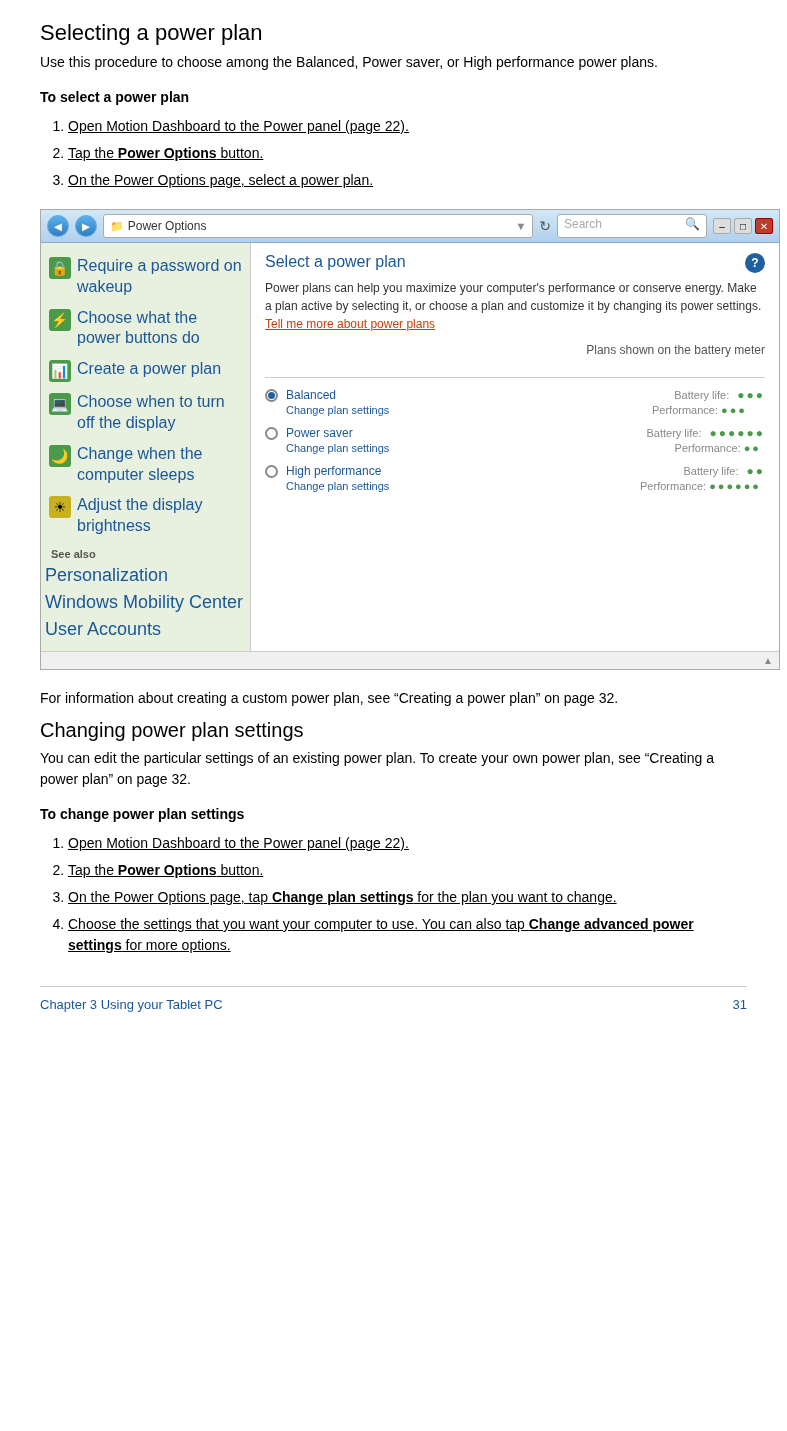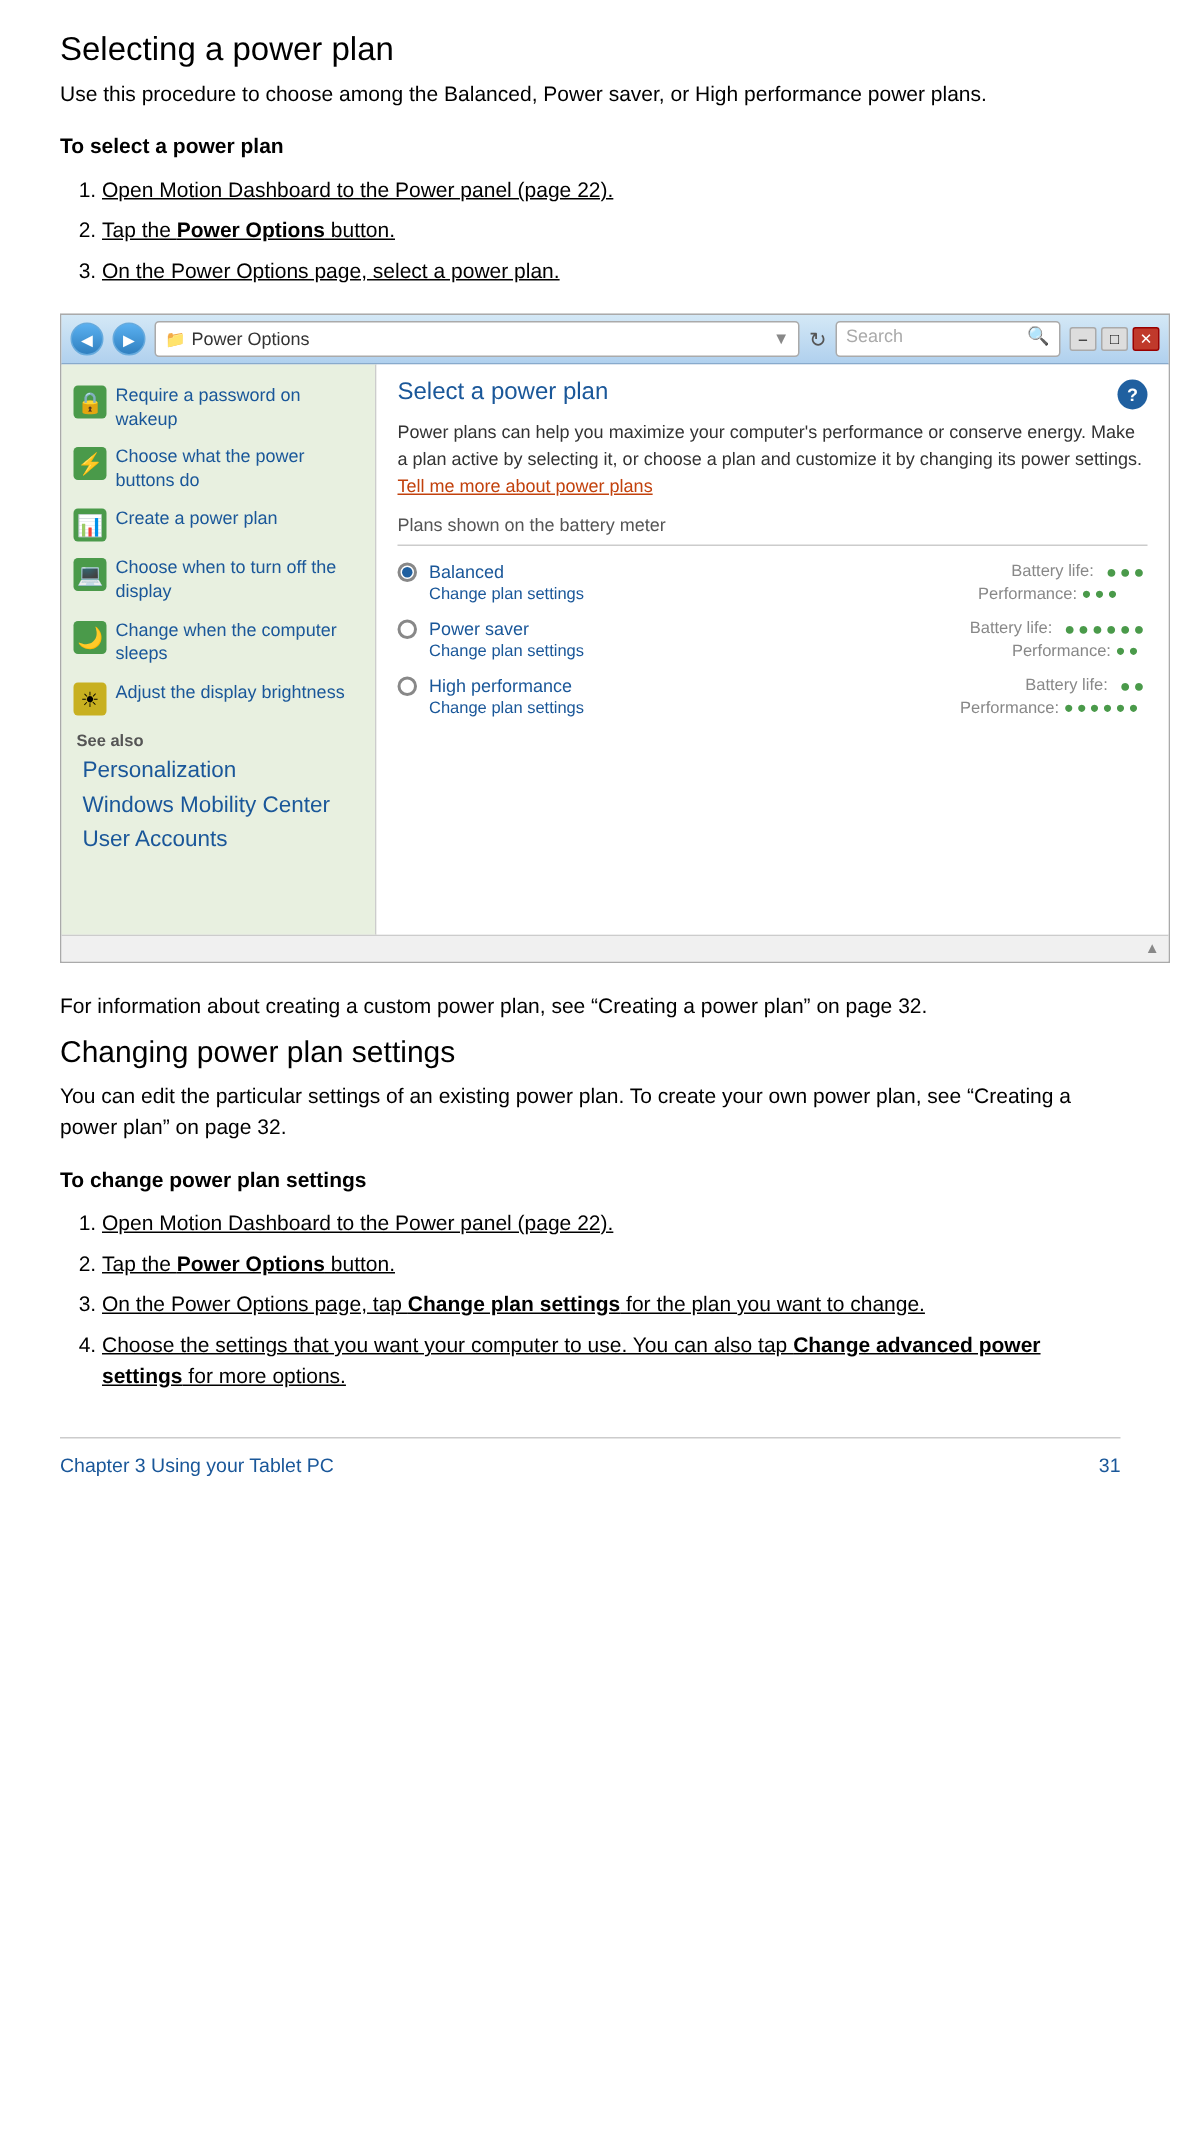--- a/index.html
+++ b/index.html
@@ -132,33 +132,33 @@
       border-radius: 3px;
       display: flex; align-items: center; justify-content: center;
       font-size: 14px;
       flex-shrink: 0;
       margin-top: 1px;
     }
     .icon-green { background: #4a9a4a; }
     .icon-yellow { background: #c8b020; }
     .sidebar-link {
       color: #1a5799;
-      font-size: 12px;
+      font-size: 16px;
       line-height: 1.3;
     }
     .sidebar-section-header {
       font-size: 11px;
       font-weight: bold;
       color: #555;
       padding: 6px 10px 2px 10px;
     }
     .sidebar-plain-link {
       color: #1a5799;
-      font-size: 15px;
-      padding: 3px 14px;
+      font-size: 18px;
+      padding: 3px 4px;
       cursor: pointer;
       display: block;
     }
 
     
     .main-panel {
       flex: 1;
       padding: 10px 14px;
       background: white;
     }
@@ -171,22 +171,23 @@
     .panel-desc {
       font-size: 12px;
       color: #333;
       line-height: 1.5;
       margin-bottom: 10px;
     }
     .plans-header {
       font-size: 12px;
       color: #555;
       border-bottom: 1px solid #ccc;
-      padding-bottom: 6px;
+      padding-bottom: 20px;
       margin-bottom: 10px;
+      text-align: right;
     }
     .plan-row {
       margin-bottom: 10px;
     }
     .plan-name-row {
       display: flex;
       align-items: center;
       gap: 8px;
       margin-bottom: 2px;
     }

